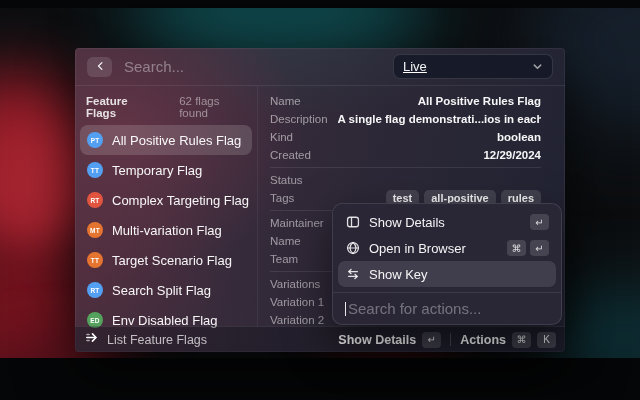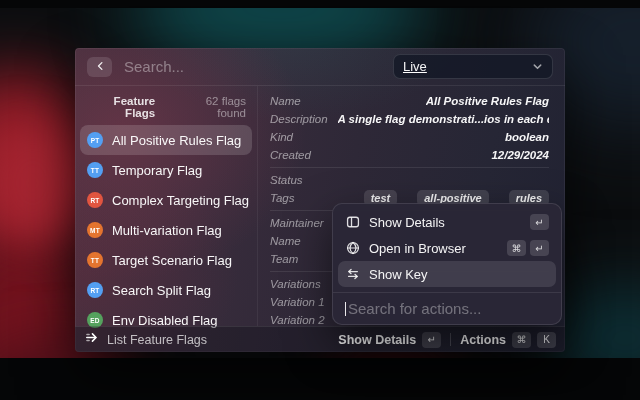--- a/index.html
+++ b/index.html
@@ -39,34 +39,34 @@
   .back-btn svg { width:12px; height:12px; stroke:rgba(255,255,255,.9); }
   .search-input { flex:1; margin-left:12px; background:transparent; border:none; outline:none; color:#fff; font-size:15px; font-family:inherit; }
   .search-input::placeholder { color:rgba(255,255,255,.38); }
   .dropdown { width:160px; height:25px; border-radius:7px; background:rgba(16,22,36,.72); border:1px solid rgba(255,255,255,.13); display:flex; align-items:center; padding:0 9px; flex:0 0 auto;text-decoration:underline; }
   .dropdown-value { font-size:13px; color:rgba(255,255,255,.95); flex:1; }
   .dropdown svg { width:11px; height:11px; stroke:rgba(255,255,255,.6); }
 
   
   .body { display:flex; height:240px; }
   .list-pane { width:182px; padding:5px 5px 0 5px; flex:0 0 auto; }
-  .section-head { display:flex; align-items:baseline; padding:4px 6px 6px 6px;text-align:right; }
+  .section-head { display:flex; align-items:baseline; padding:4px 6px 6px 6px; }
   .section-title { font-size:11.5px; font-weight:700; color:rgba(255,255,255,.85); }
   .section-count { font-size:11.5px; color:rgba(255,255,255,.45); margin-left:24px; }
   .list-item { display:flex; align-items:center; height:30px; padding:0 7px; border-radius:8px; cursor:pointer; }
   .list-item.selected { background:rgba(255,255,255,.15); }
   .avatar { width:16px; height:16px; border-radius:50%; display:flex; align-items:center; justify-content:center; font-size:6.5px; font-weight:700; color:#fff; flex:0 0 auto; letter-spacing:.2px; }
   .list-label { margin-left:9px; font-size:13px; font-weight:500; color:rgba(255,255,255,.96); white-space:nowrap; }
 
-  .detail-pane { flex:1; border-left:1px solid rgba(255,255,255,.06); padding:6px 16px 0 12px; overflow:hidden;font-style:italic; }
+  .detail-pane { flex:1; border-left:1px solid rgba(255,255,255,.06); padding:6px 24px 0 12px; overflow:hidden; }
   .meta-row { display:flex; align-items:center; justify-content:space-between; height:18px; font-size:11.5px; }
   .meta-label { color:rgba(255,255,255,.52); flex:0 0 auto; }
   .meta-value { color:rgba(255,255,255,.96); font-weight:600; text-align:right; white-space:nowrap; overflow:hidden; margin-left:10px; }
   .meta-div { height:1px; background:rgba(255,255,255,.09); margin:3px 0; }
-  .tags { display:flex; gap:20px; }
+  .tags { display:flex; gap:5px; }
   .tag { background:rgba(255,255,255,.13); border-radius:5px; padding:2px 7px; font-size:11px; font-weight:600; color:rgba(255,255,255,.92); }
 
   
   .footer { position:absolute; left:0; bottom:0; width:100%; height:26px; display:flex; align-items:center; padding:0 9px; border-top:1px solid rgba(255,255,255,.09); background:rgba(14,13,22,.35); }
   .footer-left { display:flex; align-items:center; flex:1; }
   .launch-icon svg { width:15px; height:15px; stroke:#fff; }
   .footer-cmd { margin-left:8px; font-size:12.5px; color:rgba(255,255,255,.7); }
   .footer-action { display:flex; align-items:center; gap:6px; cursor:pointer; }
   .footer-action .label { font-size:12.5px; font-weight:600; color:rgba(255,255,255,.92); }
   .kbd { min-width:19px; height:16px; padding:0 4px; border-radius:4px; background:rgba(255,255,255,.14); display:flex; align-items:center; justify-content:center; font-size:10px; color:rgba(255,255,255,.8); }

